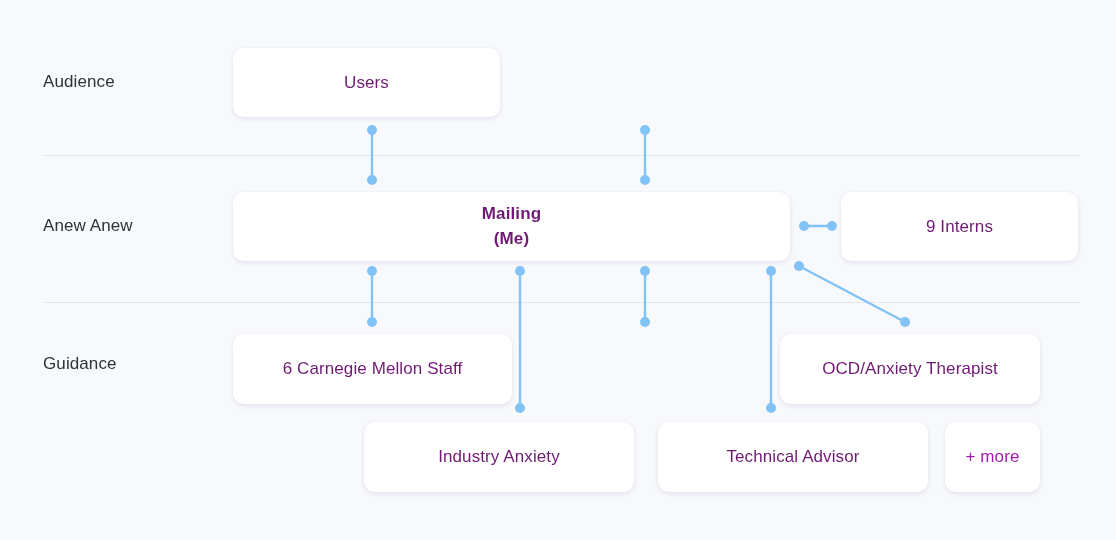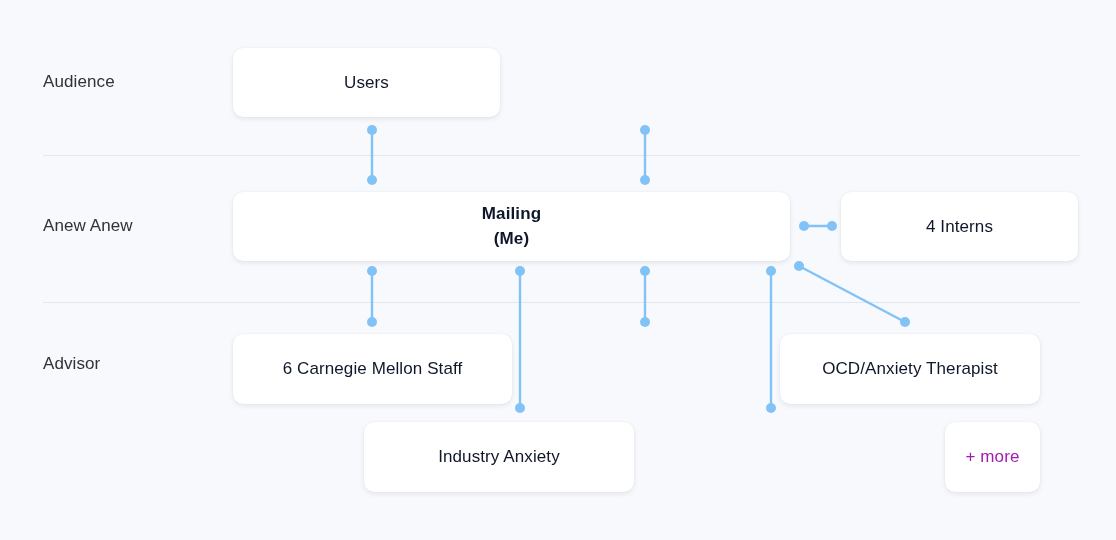--- a/index.html
+++ b/index.html
@@ -27,21 +27,21 @@
   .node{
     position:absolute;
     background:#ffffff;
     border-radius:10px;
     box-shadow:0 2px 5px rgba(60,70,95,.10), 0 0 1px rgba(60,70,95,.12);
     display:flex;
     align-items:center;
     justify-content:center;
     text-align:center;
     font-size:17px;
-    color:#0f172a;
+    color:#701a75;
     letter-spacing:.1px;
     box-sizing:border-box;
     z-index:3;
   }
   .node.strong{font-weight:bold;line-height:1.45;}
   .node.muted{color:#a21caf;}
 
   svg.edges{
     position:absolute;left:0;top:0;width:1116px;height:540px;
     z-index:2;pointer-events:none;
@@ -91,29 +91,30 @@
     <circle class="enddot" cx="645" cy="271" r="5"></circle>
     <circle class="enddot" cx="645" cy="322" r="5"></circle>
 
     <line class="edge" x1="799" y1="266" x2="905" y2="322"></line>
     <circle class="enddot" cx="799" cy="266" r="5"></circle>
     <circle class="enddot" cx="905" cy="322" r="5"></circle>
   </svg>
 
   <div class="row-label" style="left:43px;top:72px">Audience</div>
   <div class="row-label" style="left:43px;top:216px">Anew Anew</div>
-  <div class="row-label" style="left:43px;top:354px">Advisor</div>
+  <div class="row-label" style="left:43px;top:354px">Guidance</div>
 
   <div class="node" style="left:233px;top:48px;width:267px;height:69px">Users</div>
 
   <div class="node strong" style="left:233px;top:192px;width:557px;height:69px;flex-direction:column">
     <span>Mailing</span>
     <span>(Me)</span>
   </div>
-  <div class="node" style="left:841px;top:192px;width:237px;height:69px">4 Interns</div>
+  <div class="node" style="left:841px;top:192px;width:237px;height:69px">9 Interns</div>
 
   <div class="node" style="left:233px;top:334px;width:279px;height:70px">6 Carnegie Mellon Staff</div>
   <div class="node" style="left:780px;top:334px;width:260px;height:70px">OCD/Anxiety Therapist</div>
 
   <div class="node" style="left:364px;top:422px;width:270px;height:70px">Industry Anxiety</div>
+  <div class="node" style="left:658px;top:422px;width:270px;height:70px">Technical Advisor</div>
   <div class="node muted" style="left:945px;top:422px;width:95px;height:70px">+ more</div>
 
 </div>
 
 </body></html>

